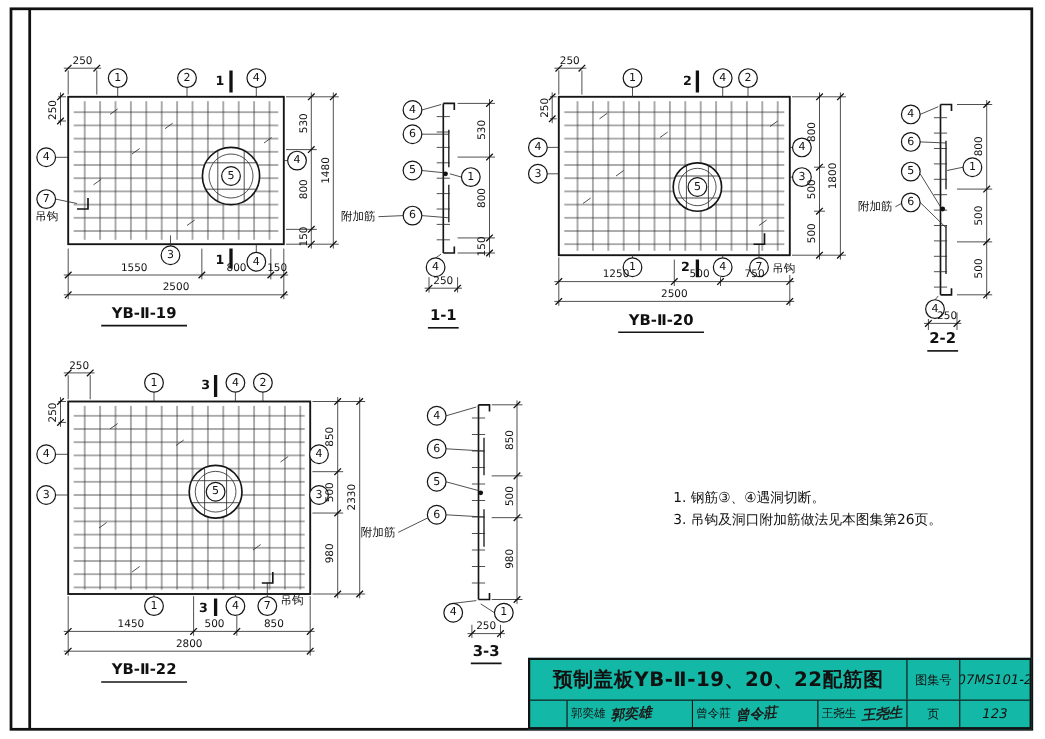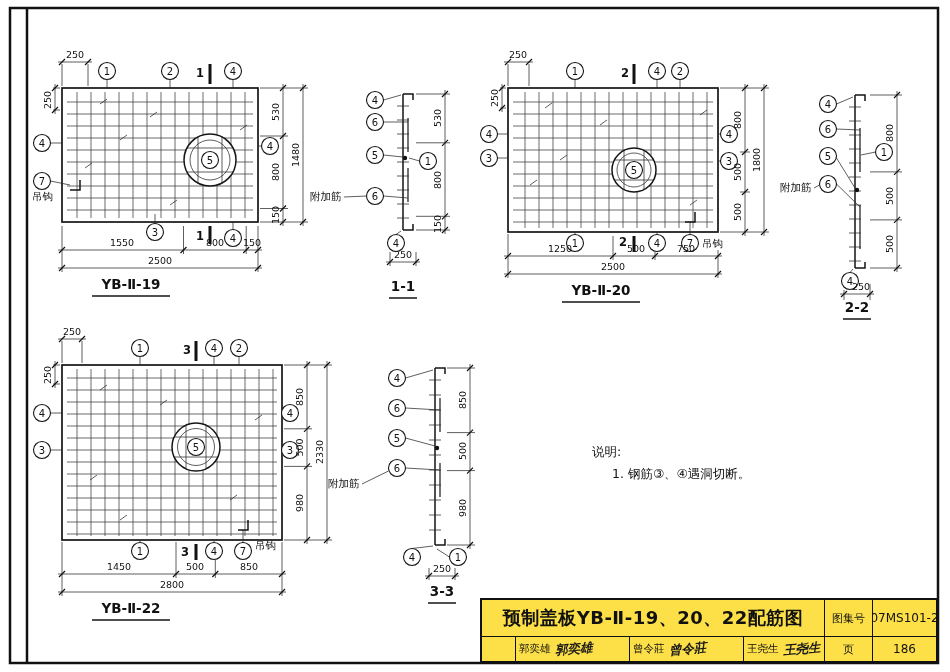--- a/index.html
+++ b/index.html
@@ -14,29 +14,29 @@
   .bd{fill:none;stroke:#111;stroke-width:2.5;}
   .co circle{fill:#fff;stroke:#151515;stroke-width:1.1;}
   .co text{font-size:10px;text-anchor:middle;dominant-baseline:central;}
   text.dim{font-size:9.5px;text-anchor:middle;}
   text.sec{font-size:11.5px;font-weight:bold;text-anchor:middle;}
   text.ttl{font-size:13.5px;font-weight:bold;text-anchor:middle;}
   text.cjk{font-size:10.5px;}
   .notes{position:absolute;left:592px;top:442px;font-size:12.5px;line-height:20px;color:#111;}
   .notes .nh{margin-bottom:2px;}
   .notes .ni{margin-left:20px;}
-  .tb{position:absolute;left:480px;top:598px;width:458px;height:65px;background:#fde047;
+  .tb{position:absolute;left:480px;top:598px;width:458px;height:65px;background:#14b8a6;
       border:2.2px solid #111;box-sizing:border-box;display:flex;flex-direction:column;}
   .tb-r1{display:flex;flex:1.55;border-bottom:1.5px solid #111;min-height:0;}
   .tb-r2{display:flex;flex:1;min-height:0;}
   .cell{display:flex;align-items:center;justify-content:center;box-sizing:border-box;overflow:hidden;white-space:nowrap;}
   .bl{border-left:1.2px solid #111;}
   .tb-title{flex:1;font-size:18px;font-weight:bold;letter-spacing:.5px;}
   .w48{width:48px;font-size:11px;}
-  .w64{width:64px;font-size:12px;}
+  .w64{width:64px;font-size:12px;font-style:italic;}
   .wlab{width:33px;font-size:10.5px;margin-top:32px;}
   .wname{flex:1;font-size:10.5px;justify-content:flex-start;padding-left:3px;}
   .sig{font-style:italic;font-weight:bold;font-size:12.5px;margin-left:4px;transform:rotate(-5deg);color:#1a1a1a;}
 </style>
 </head>
 <body>
 
 <div class="page">
 
 <svg width="950" height="672" viewBox="0 0 950 672" style="position:absolute;left:0;top:0;">
@@ -385,22 +385,22 @@
   <text class="dim" x="466" y="400" transform="rotate(-90 466 400)">850</text>
   <text class="dim" x="466" y="451" transform="rotate(-90 466 451)">500</text>
   <text class="dim" x="466" y="508" transform="rotate(-90 466 508)">980</text>
   <text class="dim" x="442" y="572">250</text>
   <text class="ttl" x="442" y="596">3-3</text>
   <path class="m" d="M428 603H456"></path>
 </g>
 </svg>
 
 <div class="notes">
-  <div class="nh">说明:</div>
   <div class="ni">1. 钢筋③、④遇洞切断。</div>
+  <div class="ni">3. 吊钩及洞口附加筋做法见本图集第26页。</div>
 </div>
 
 <div class="tb">
   <div class="tb-r1">
     <div class="cell tb-title">预制盖板YB-Ⅱ-19、20、22配筋图</div>
     <div class="cell w48 bl">图集号</div>
     <div class="cell w64 bl">07MS101-2</div>
   </div>
   <div class="tb-r2">
     <div class="cell wlab">审核</div>
@@ -412,17 +412,17 @@
     <div class="cell wname bl">
       <span>曾令莊</span>
       <span class="sig">曾令莊</span>
     </div>
     <div class="cell wlab bl">设计</div>
     <div class="cell wname bl">
       <span>王尧生</span>
       <span class="sig">王尧生</span>
     </div>
     <div class="cell w48 bl">页</div>
-    <div class="cell w64 bl">186</div>
+    <div class="cell w64 bl">123</div>
   </div>
 </div>
 
 </div>
 
 </body></html>

